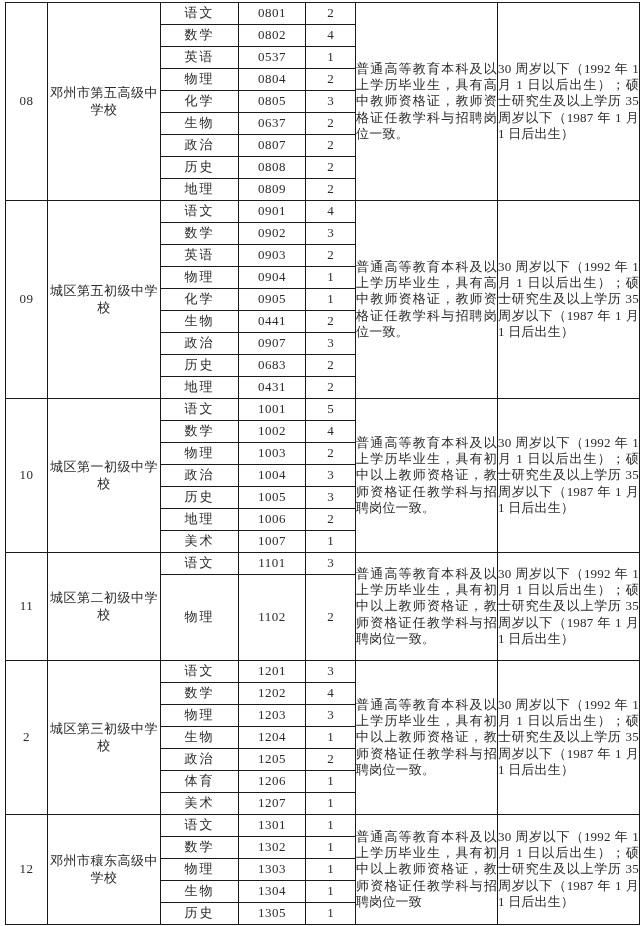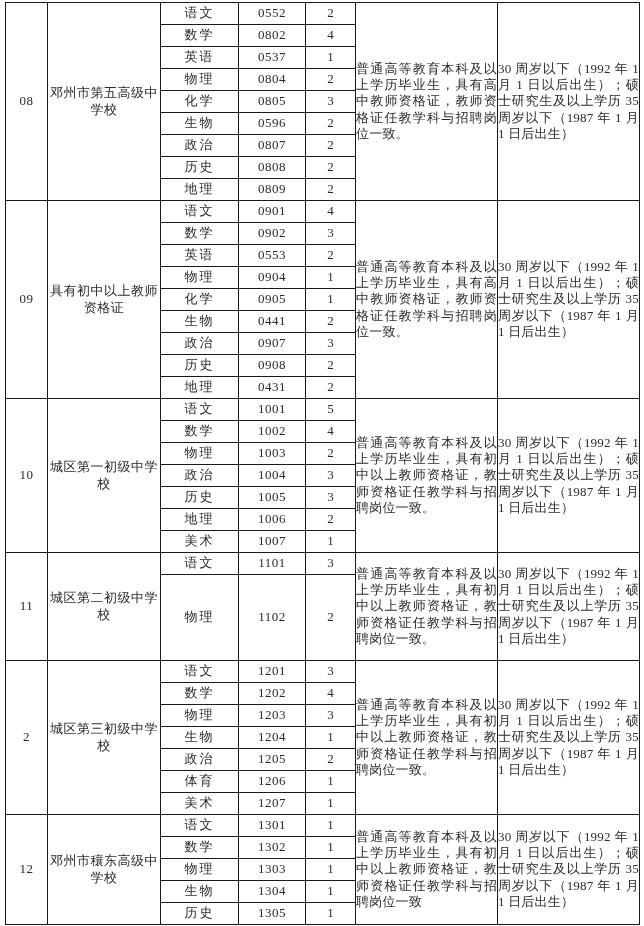--- a/index.html
+++ b/index.html
@@ -95,21 +95,21 @@
       <col class="c-code">
         <col class="c-count">
         <col class="c-req">
         <col class="c-age">
     </colgroup>
     <tbody id="table-body">
         <tr>
           <td class="cell-id" rowspan="9">08</td>
           <td class="cell-school" rowspan="9">邓州市第五高级中学校</td>
           <td class="cell-subject">语文</td>
-          <td class="cell-code">0552</td>
+          <td class="cell-code">0801</td>
           <td class="cell-count">2</td>
           <td class="cell-req justify" rowspan="9">普通高等教育本科及以上学历毕业生，具有高中教师资格证，教师资格证任教学科与招聘岗位一致。</td>
           <td class="cell-age justify" rowspan="9">30 周岁以下（1992 年 1 月 1 日以后出生）；硕士研究生及以上学历 35 周岁以下（1987 年 1 月 1 日后出生）</td>
         </tr>
         <tr>
           <td class="cell-subject">数学</td>
           <td class="cell-code">0802</td>
           <td class="cell-count">4</td>
         </tr>
         <tr>
@@ -122,55 +122,55 @@
           <td class="cell-code">0804</td>
           <td class="cell-count">2</td>
         </tr>
         <tr>
           <td class="cell-subject">化学</td>
           <td class="cell-code">0805</td>
           <td class="cell-count">3</td>
         </tr>
         <tr>
           <td class="cell-subject">生物</td>
-          <td class="cell-code">0596</td>
+          <td class="cell-code">0637</td>
           <td class="cell-count">2</td>
         </tr>
         <tr>
           <td class="cell-subject">政治</td>
           <td class="cell-code">0807</td>
           <td class="cell-count">2</td>
         </tr>
         <tr>
           <td class="cell-subject">历史</td>
           <td class="cell-code">0808</td>
           <td class="cell-count">2</td>
         </tr>
         <tr>
           <td class="cell-subject">地理</td>
           <td class="cell-code">0809</td>
           <td class="cell-count">2</td>
         </tr>
         <tr>
           <td class="cell-id" rowspan="9">09</td>
-          <td class="cell-school" rowspan="9">具有初中以上教师资格证</td>
+          <td class="cell-school" rowspan="9">城区第五初级中学校</td>
           <td class="cell-subject">语文</td>
           <td class="cell-code">0901</td>
           <td class="cell-count">4</td>
           <td class="cell-req justify" rowspan="9">普通高等教育本科及以上学历毕业生，具有高中教师资格证，教师资格证任教学科与招聘岗位一致。</td>
           <td class="cell-age justify" rowspan="9">30 周岁以下（1992 年 1 月 1 日以后出生）；硕士研究生及以上学历 35 周岁以下（1987 年 1 月 1 日后出生）</td>
         </tr>
         <tr>
           <td class="cell-subject">数学</td>
           <td class="cell-code">0902</td>
           <td class="cell-count">3</td>
         </tr>
         <tr>
           <td class="cell-subject">英语</td>
-          <td class="cell-code">0553</td>
+          <td class="cell-code">0903</td>
           <td class="cell-count">2</td>
         </tr>
         <tr>
           <td class="cell-subject">物理</td>
           <td class="cell-code">0904</td>
           <td class="cell-count">1</td>
         </tr>
         <tr>
           <td class="cell-subject">化学</td>
           <td class="cell-code">0905</td>
@@ -181,21 +181,21 @@
           <td class="cell-code">0441</td>
           <td class="cell-count">2</td>
         </tr>
         <tr>
           <td class="cell-subject">政治</td>
           <td class="cell-code">0907</td>
           <td class="cell-count">3</td>
         </tr>
         <tr>
           <td class="cell-subject">历史</td>
-          <td class="cell-code">0908</td>
+          <td class="cell-code">0683</td>
           <td class="cell-count">2</td>
         </tr>
         <tr>
           <td class="cell-subject">地理</td>
           <td class="cell-code">0431</td>
           <td class="cell-count">2</td>
         </tr>
         <tr>
           <td class="cell-id" rowspan="7">10</td>
           <td class="cell-school" rowspan="7">城区第一初级中学校</td>

